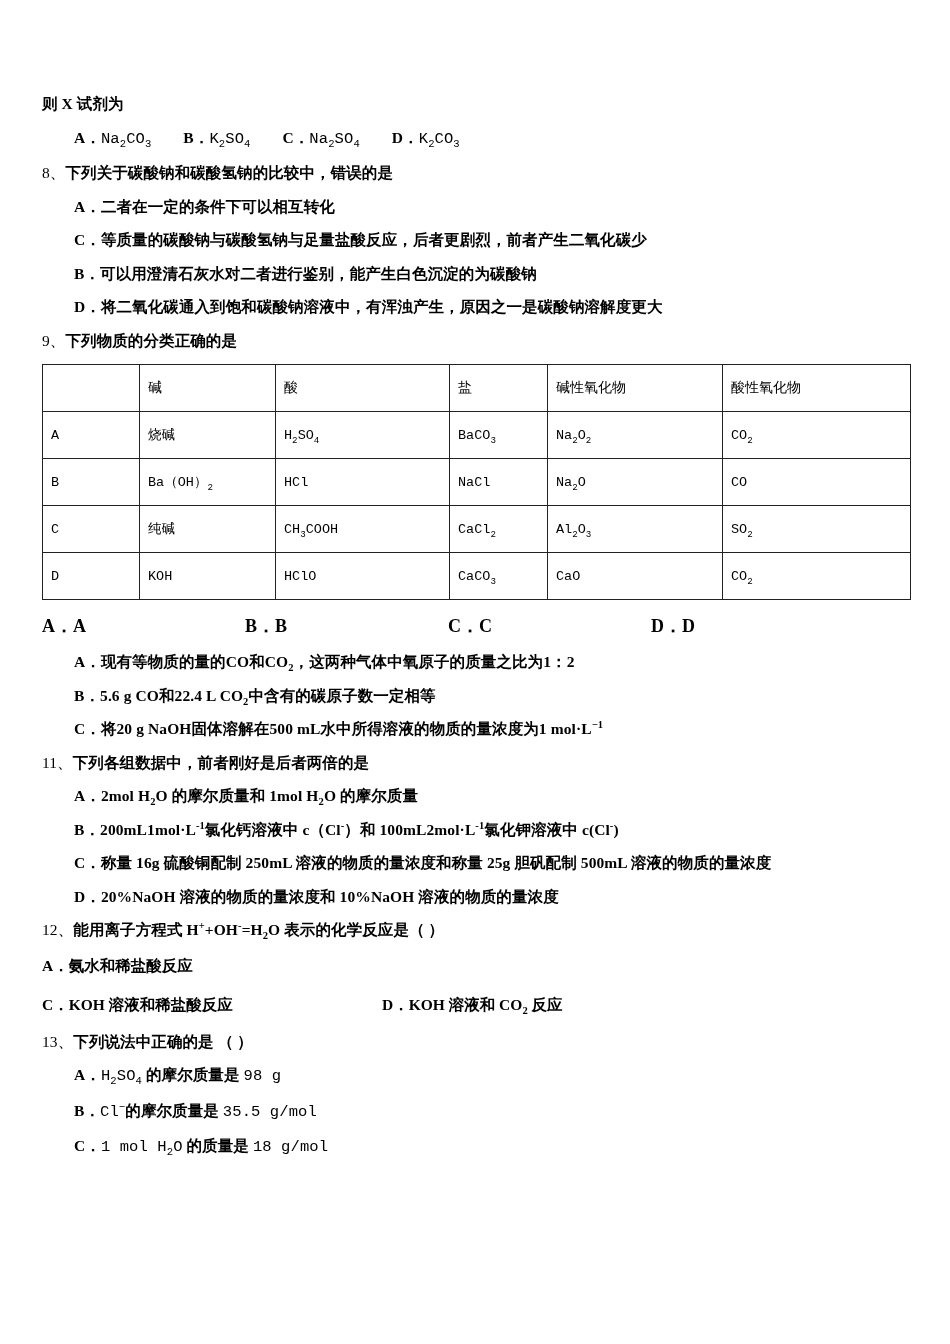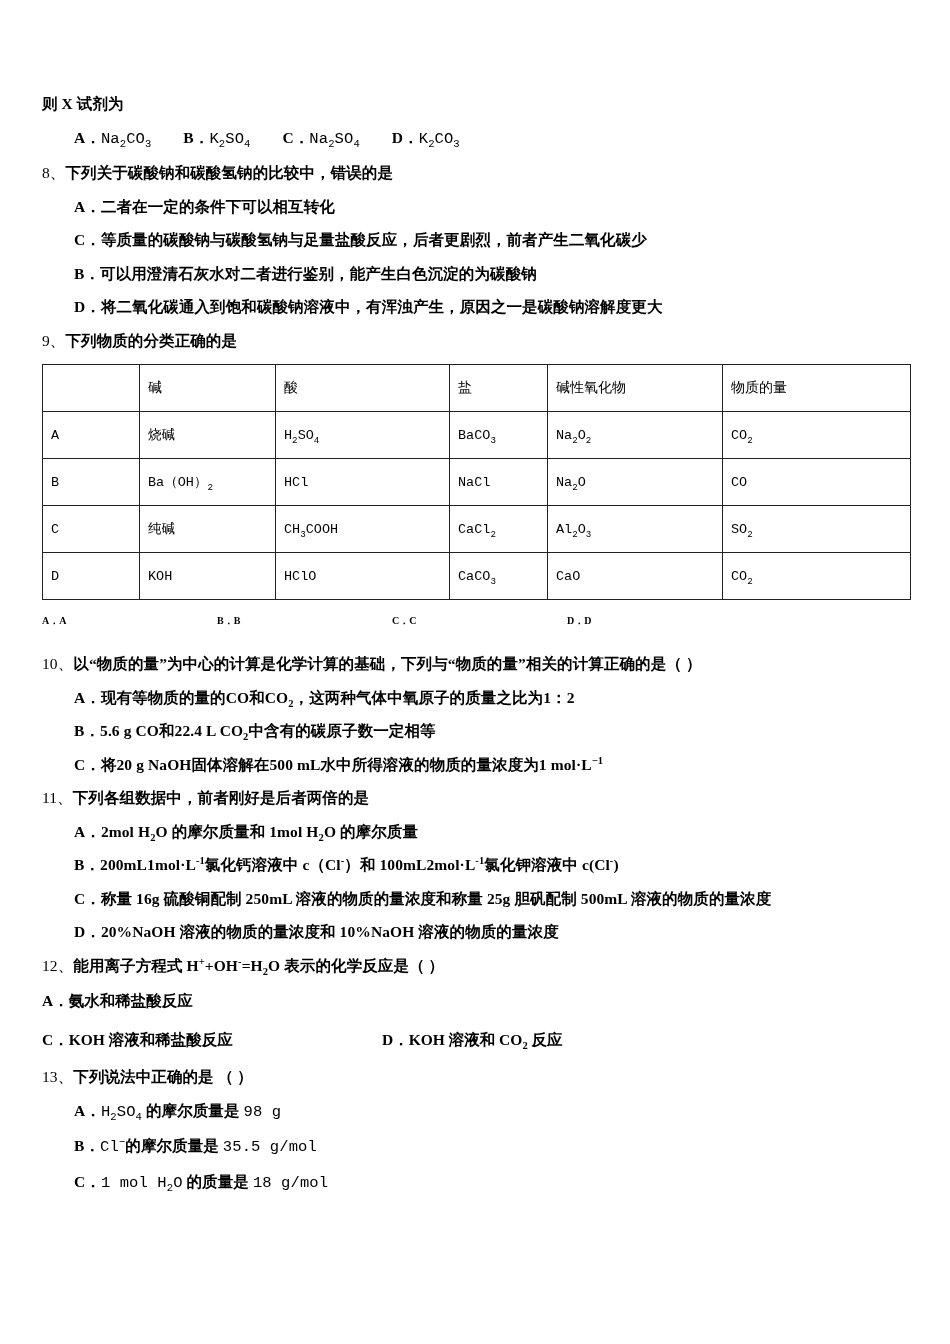--- a/index.html
+++ b/index.html
@@ -69,22 +69,23 @@
     font-weight: bold;
     font-size: 15.5px;
   }
   .opt-two-col > .col-a { width: 340px; flex: 0 0 340px; }
   .opt-two-col > .col-b { flex: 1 1 auto; }
 
   
   .abcd-row {
     display: flex;
     font-weight: bold;
-    font-size: 10px;
-    margin-bottom: 28px;
+    font-size: 18px;
+    margin-bottom: 16px;
+    gap: 28px;
   }
   .abcd-row > span { flex: 0 0 175px; }
 
   
   .cls-table-wrap {
     margin: 6px 0 14px 0;
   }
   table.cls-table {
     border-collapse: collapse;
     width: 868px;
@@ -160,21 +161,21 @@
             <col class="c4">
             <col class="c5">
         </colgroup>
         <thead>
           <tr>
             <th></th>
             <th>碱</th>
             <th>酸</th>
             <th>盐</th>
             <th>碱性氧化物</th>
-            <th>物质的量</th>
+            <th>酸性氧化物</th>
           </tr>
         </thead>
         <tbody>
           <tr>
             <td>A</td>
             <td>烧碱</td>
             <td>H<sub>2</sub>SO<sub>4</sub></td>
             <td>BaCO<sub>3</sub></td>
             <td>Na<sub>2</sub>O<sub>2</sub></td>
             <td>CO<sub>2</sub></td>
@@ -207,23 +208,20 @@
       </table>
     </div>
 
     <div class="abcd-row">
       <span>A．A</span>
       <span>B．B</span>
       <span>C．C</span>
       <span>D．D</span>
     </div>
 
-    <div class="line q-line">
-      <span class="q-num">10、</span><span>以“物质的量”为中心的计算是化学计算的基础，下列与“物质的量”相关的计算正确的是（      ）</span>
-    </div>
     <div class="line opt-line">
       <b>A．</b>现有等物质的量的CO和CO<sub>2</sub>，这两种气体中氧原子的质量之比为1：2
     </div>
     <div class="line opt-line">
       <b>B．</b>5.6 g CO和22.4 L CO<sub>2</sub>中含有的碳原子数一定相等
     </div>
     <div class="line opt-line">
       <b>C．</b>将20 g NaOH固体溶解在500 mL水中所得溶液的物质的量浓度为1 mol·L<sup>−1</sup>
     </div>
 

